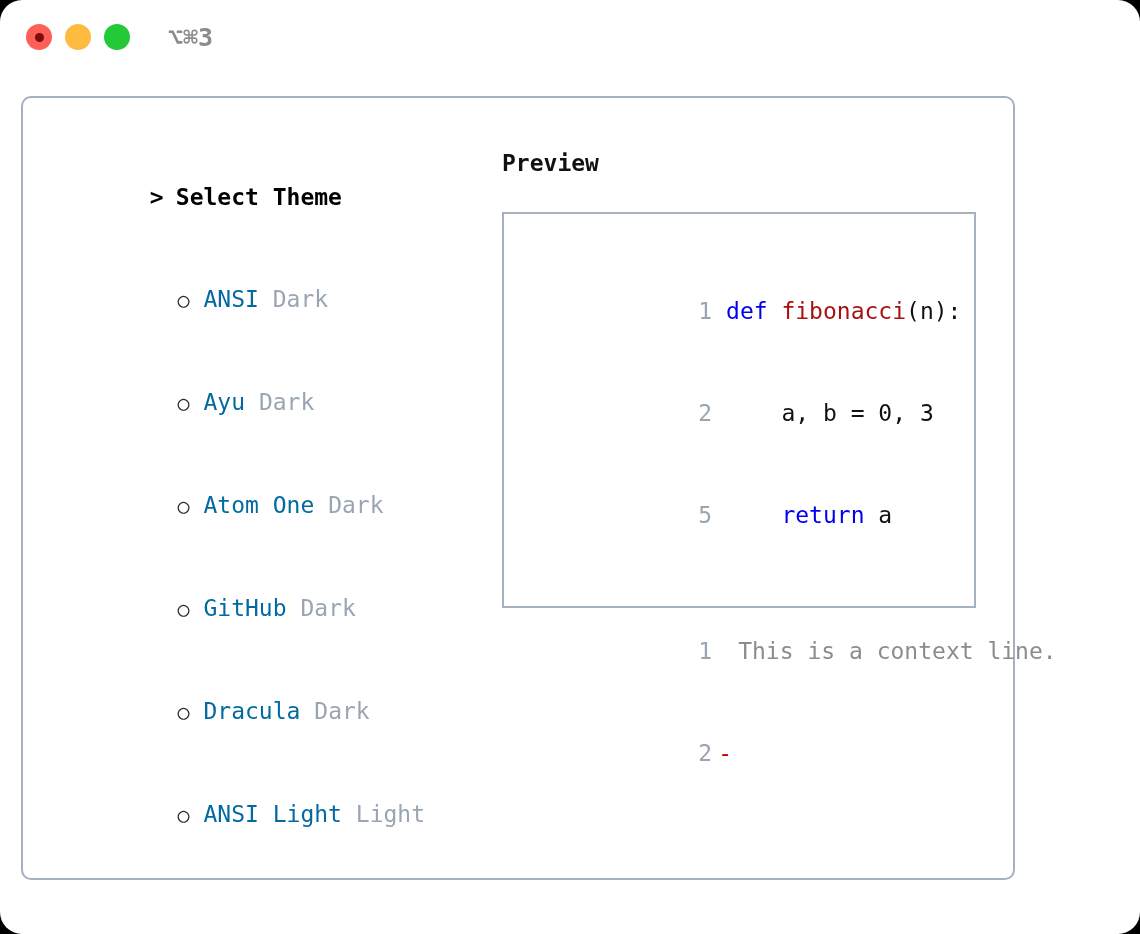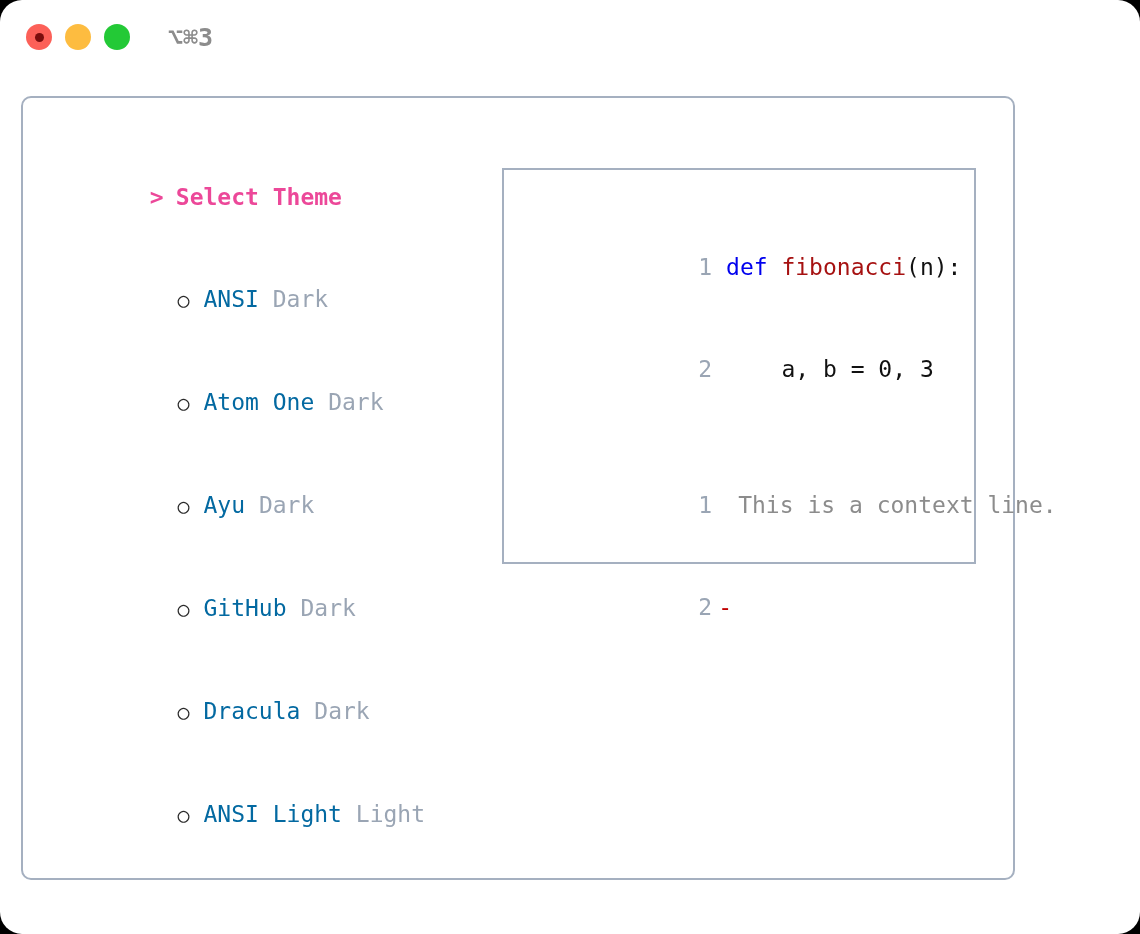--- a/index.html
+++ b/index.html
@@ -96,21 +96,21 @@
     left: 479px;
     top: 48px;
     width: 500px;
   }
 
   
   .section-header {
     font-size: 23px;
     line-height: 34px;
     white-space: pre;
-    color: #ec4899;
+    color: #000000;
   }
   .section-header.bold { font-weight: bold; }
 
   .marker-col {
     display: inline-block;
     width: 26px;
     white-space: pre;
   }
 
   
@@ -136,21 +136,21 @@
 
   
   .preview-title {
     font-size: 23px;
     line-height: 34px;
     font-weight: bold;
     color: #111111;
     white-space: pre;
   }
   .preview-box {
-    margin-top: 22px;
+    margin-top: 32px;
     width: 474px;
     height: 396px;
     box-sizing: border-box;
     border: 2px solid #a5b0c0;
     background: #ffffff;
     position: relative;
   }
   .code-area {
     position: absolute;
     left: 14px;
@@ -213,60 +213,64 @@
         <span class="marker-col">&gt;</span><span>Select Theme</span>
       </div>
 
       <div>
 
         <div class="opt-row">
           <span class="bullet">○</span><span class="opt-label">ANSI</span><span class="opt-tag"> <span>Dark</span></span>
         </div>
 
         <div class="opt-row">
+          <span class="bullet">○</span><span class="opt-label">Ayu</span><span class="opt-tag"> <span>Dark</span></span>
+        </div>
+
+        <div class="opt-row">
           <span class="bullet">○</span><span class="opt-label">Atom One</span><span class="opt-tag"> <span>Dark</span></span>
         </div>
 
-        <div class="opt-row">
-          <span class="bullet">○</span><span class="opt-label">Ayu</span><span class="opt-tag"> <span>Dark</span></span>
-        </div>
-
 
         <div class="opt-row">
           <span class="bullet">○</span><span class="opt-label">GitHub</span><span class="opt-tag"> <span>Dark</span></span>
         </div>
 
         <div class="opt-row">
           <span class="bullet">○</span><span class="opt-label">Dracula</span><span class="opt-tag"> <span>Dark</span></span>
         </div>
 
         <div class="opt-row">
           <span class="bullet">○</span><span class="opt-label">ANSI Light</span><span class="opt-tag"> <span>Light</span></span>
         </div>
 
       </div>
 
     </div>
 
     <div class="col-right">
 
+      <div class="preview-title">Preview</div>
 
       <div class="preview-box">
         <div class="code-area">
 
           <div class="code-line">
             <span class="lineno">1</span><span class="code-text"> <span class="tok-kw">def </span><span class="tok-fn">fibonacci</span><span class="tok-plain">(n):</span></span>
           </div>
 
           <div class="code-line">
             <span class="lineno">2</span><span class="code-text"> <span class="tok-plain">    a, b = 0, 3</span></span>
           </div>
 
 
 
+          <div class="code-line">
+            <span class="lineno">5</span><span class="code-text"> <span class="tok-plain">    </span><span class="tok-kw">return</span><span class="tok-plain"> a</span></span>
+          </div>
 
           <div class="diff-gap"></div>
 
           <div class="diff-line diff-ctx">
             <span class="lineno">1</span><span class="diff-mark"> </span><span>This is a context line.</span>
           </div>
 
           <div class="diff-line diff-del">
             <span class="lineno">2</span><span class="diff-mark">-</span>
           </div>

